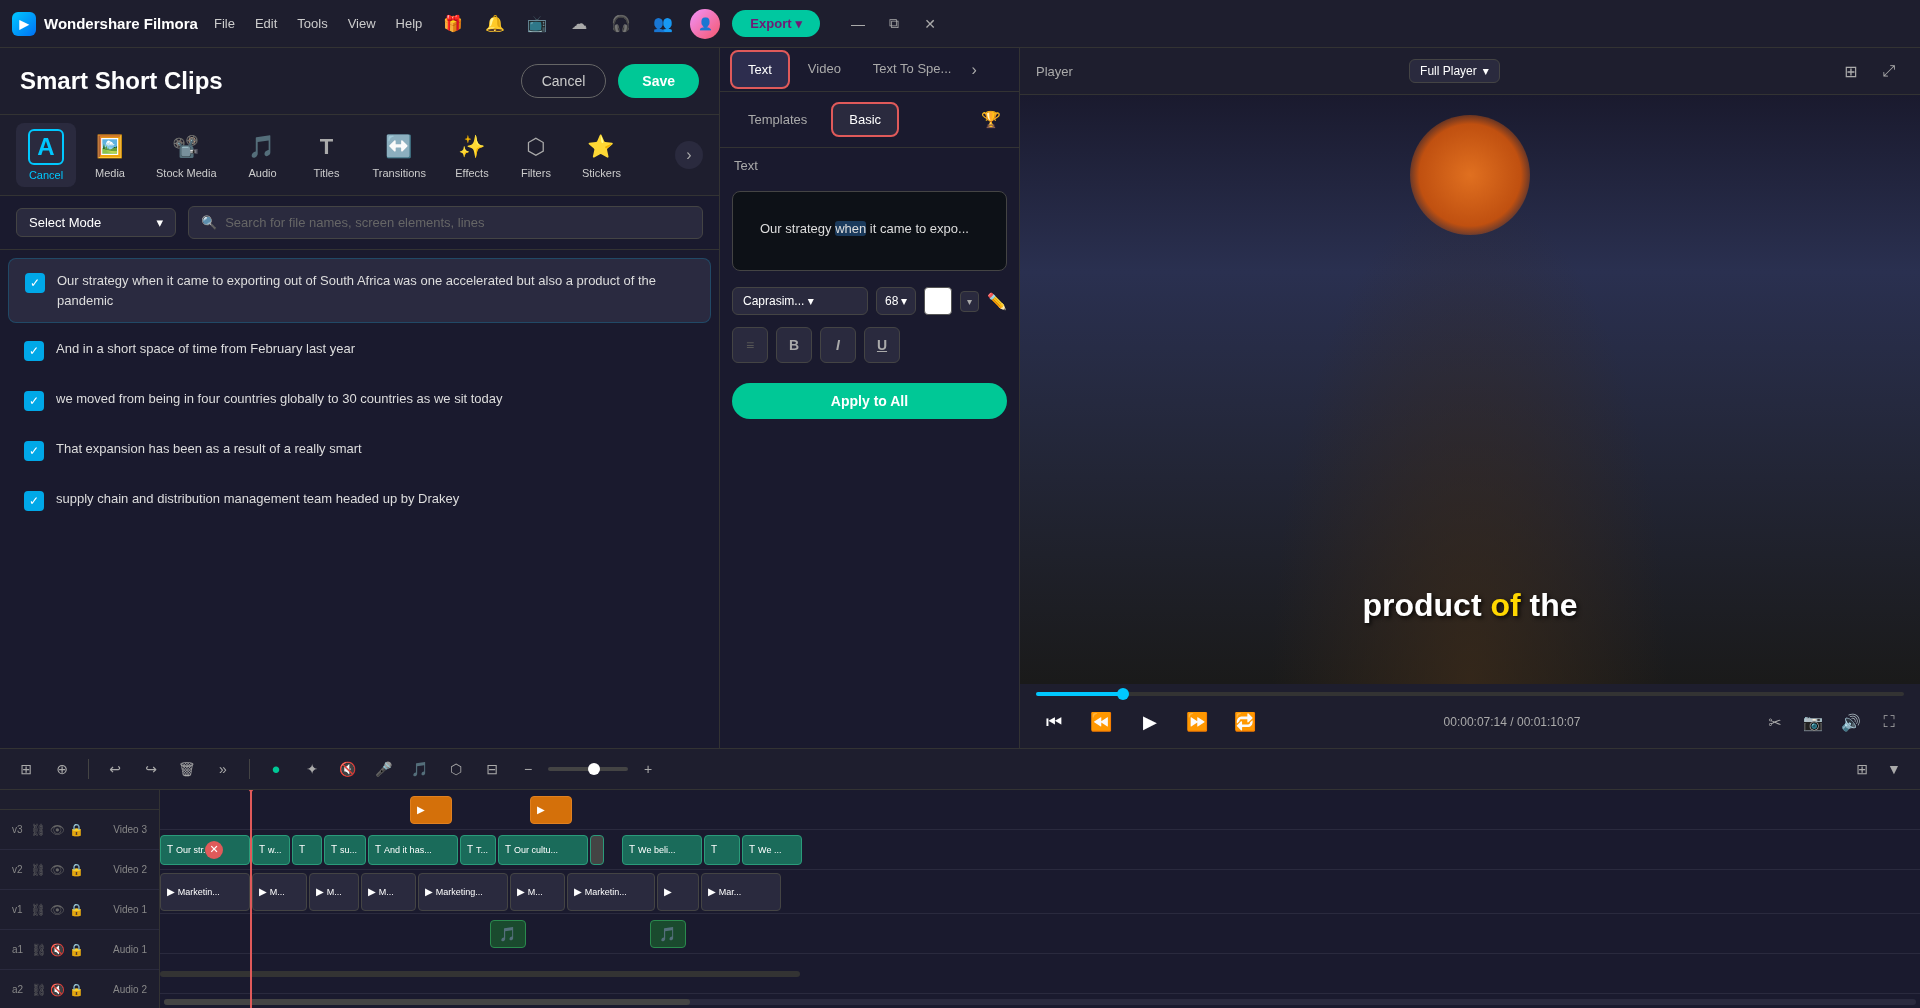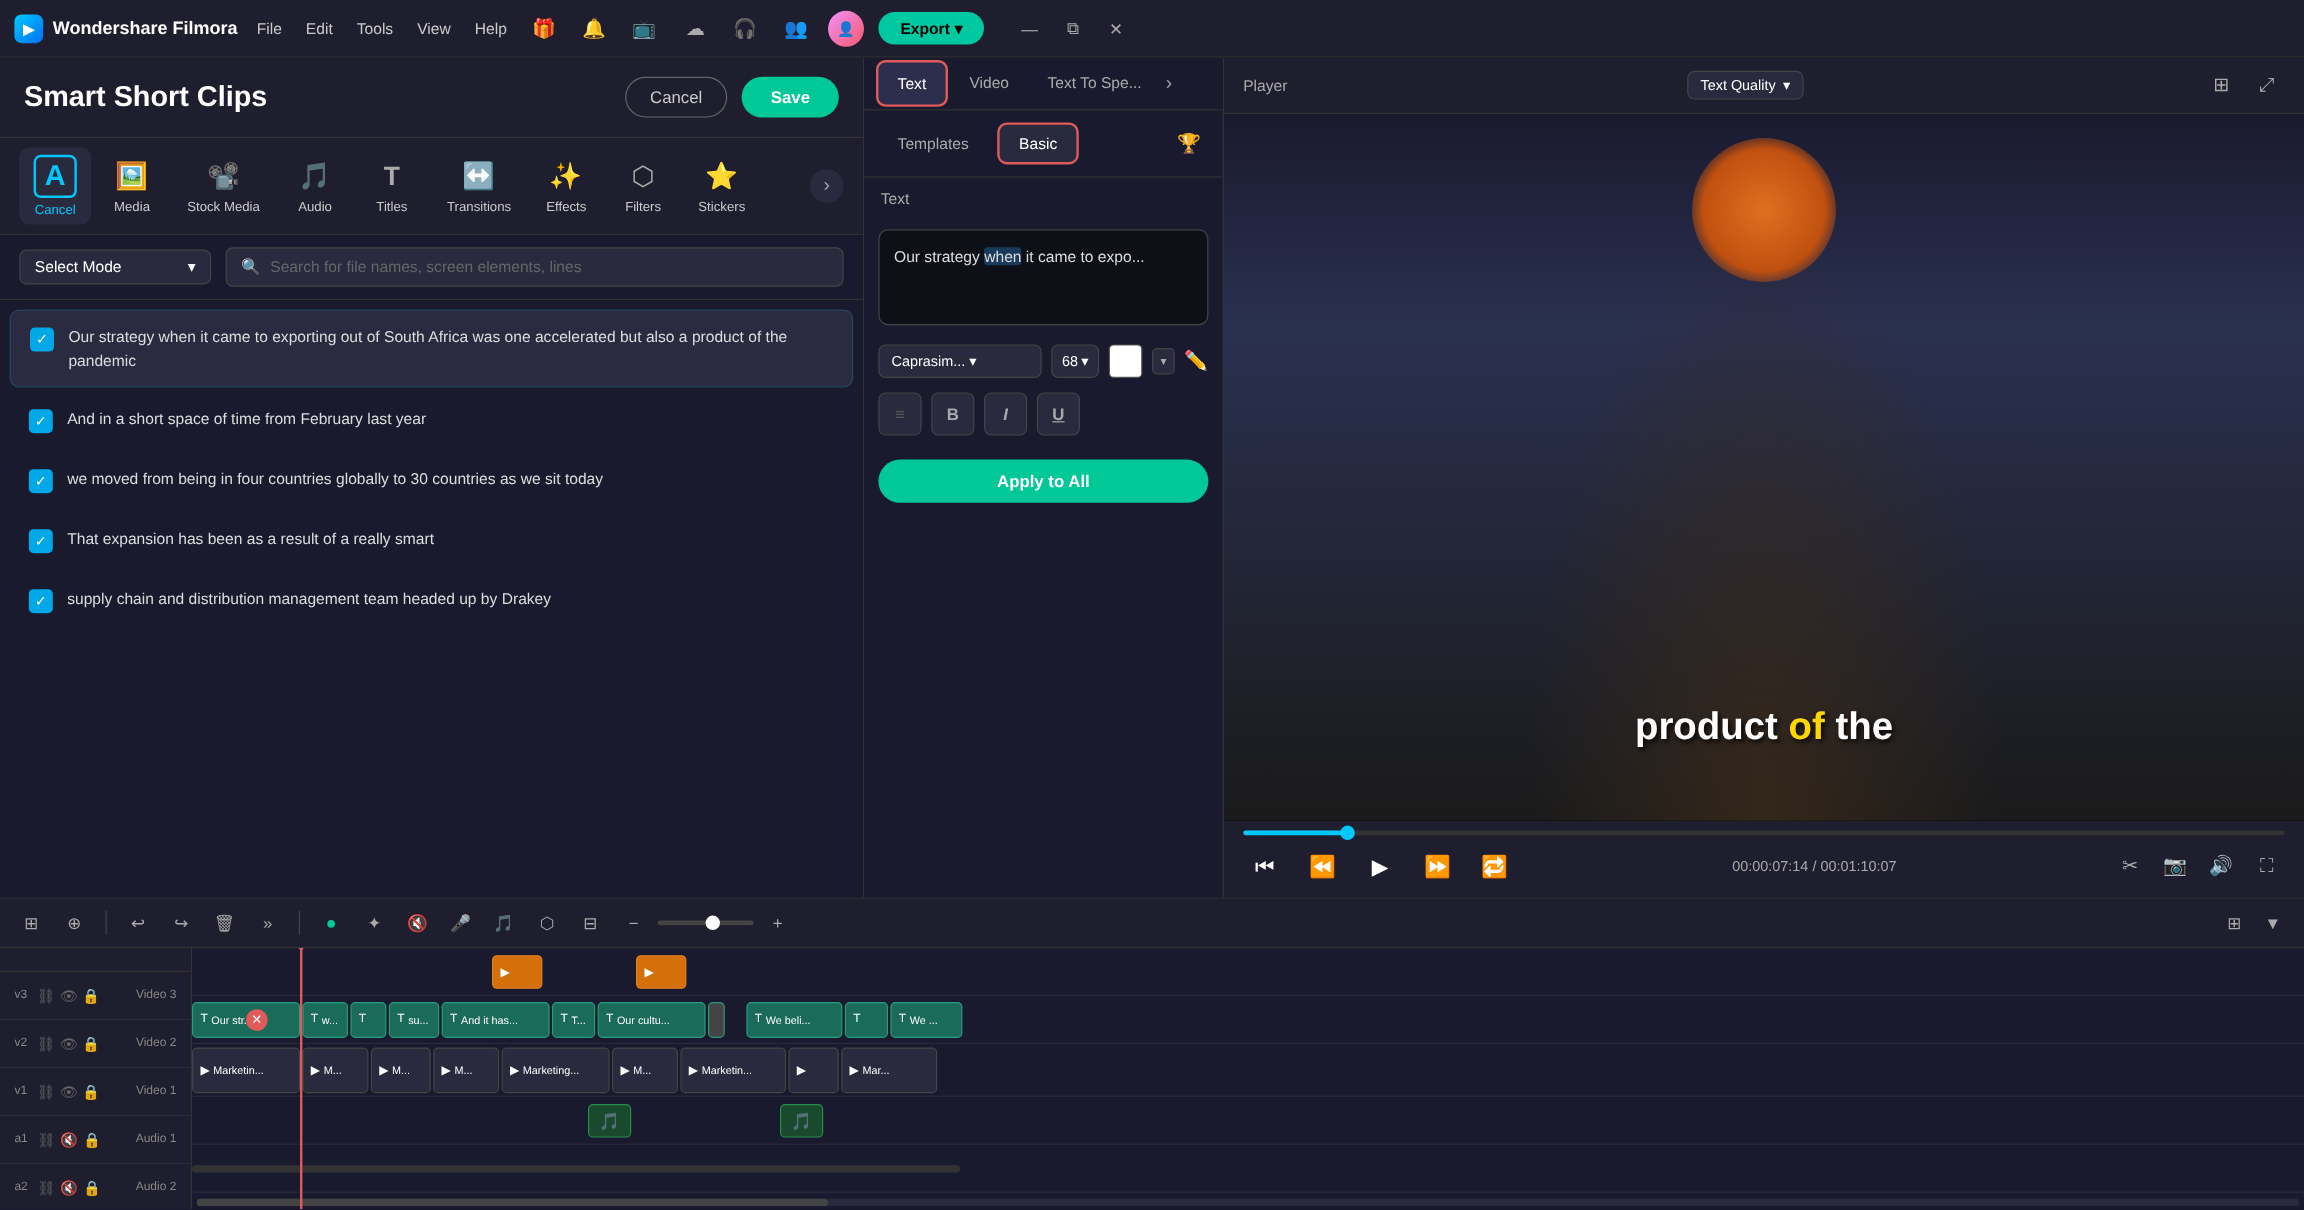--- a/index.html
+++ b/index.html
@@ -8,21 +8,21 @@
     
     .topbar { background: #1e1e2e; display: flex; align-items: center; height: 48px; padding: 0 12px; gap: 16px; border-bottom: 1px solid #333; flex-shrink: 0; }
     .app-logo { display: flex; align-items: center; gap: 8px; color: #fff; font-size: 15px; font-weight: 600; }
     .app-logo-icon { width: 24px; height: 24px; background: linear-gradient(135deg, #00c8ff, #0070f3); border-radius: 6px; display: flex; align-items: center; justify-content: center; font-size: 12px; }
     .menu-items { display: flex; gap: 20px; font-size: 13px; color: #ccc; }
     .menu-items span { cursor: pointer; }
     .topbar-center { flex: 1; text-align: center; color: #888; font-size: 13px; }
     .topbar-right { display: flex; align-items: center; gap: 12px; }
     .icon-btn { width: 30px; height: 30px; display: flex; align-items: center; justify-content: center; color: #aaa; cursor: pointer; border-radius: 4px; font-size: 16px; }
     .avatar { width: 30px; height: 30px; border-radius: 50%; background: linear-gradient(135deg, #f093fb, #f5576c); display: flex; align-items: center; justify-content: center; font-size: 12px; }
-    .export-btn { background: #00c8a0; color: #000000; border: none; border-radius: 20px; padding: 6px 18px; font-size: 13px; font-weight: 600; cursor: pointer; display: flex; align-items: center; gap: 4px; }
+    .export-btn { background: #00c8a0; color: #701a75; border: none; border-radius: 20px; padding: 6px 18px; font-size: 13px; font-weight: 600; cursor: pointer; display: flex; align-items: center; gap: 4px; }
     .win-controls { display: flex; gap: 8px; margin-left: 12px; }
     .win-ctrl { width: 28px; height: 28px; display: flex; align-items: center; justify-content: center; color: #aaa; cursor: pointer; font-size: 14px; }
 
     
     .left-panel { width: 720px; display: flex; flex-direction: column; border-right: 1px solid #333; flex-shrink: 0; }
 
     
     .smart-header { background: #1e1e2e; padding: 16px 20px; display: flex; align-items: center; justify-content: space-between; border-bottom: 1px solid #333; }
     .smart-title { font-size: 24px; font-weight: 700; color: #fff; }
     .header-btns { display: flex; gap: 12px; }
@@ -62,21 +62,21 @@
     
     .sub-tabs { display: flex; align-items: center; gap: 8px; padding: 10px 12px; border-bottom: 1px solid #333; }
     .sub-tab { padding: 8px 16px; border-radius: 8px; font-size: 13px; color: #aaa; cursor: pointer; }
     .sub-tab-highlight { background: #2a2a3e; border: 2px solid #e05a5a; border-radius: 8px; padding: 8px 16px; font-size: 13px; color: #fff; cursor: pointer; }
     .sub-tab-icon { width: 32px; height: 32px; display: flex; align-items: center; justify-content: center; color: #aaa; cursor: pointer; }
 
     
     .section-label { padding: 10px 14px; font-size: 13px; color: #aaa; }
 
     
-    .text-editor-area { margin: 8px 12px; background: #0d1117; border: 1px solid #444; border-radius: 8px; min-height: 80px; padding: 12px; font-size: 13px; color: #ddd; line-height: 1.6; }
+    .text-editor-area { margin: 8px 12px; background: #0d1117; border: 1px solid #444; border-radius: 8px; min-height: 80px; padding: 27px; font-size: 13px; color: #ddd; line-height: 1.6; }
     .text-highlighted { background: #1a3a5c; border-radius: 3px; }
 
     
     .font-controls { padding: 8px 12px; display: flex; align-items: center; gap: 8px; }
     .font-select { background: #2a2a3e; border: 1px solid #444; color: #fff; border-radius: 6px; padding: 6px 10px; font-size: 12px; cursor: pointer; flex: 1; }
     .font-size { background: #2a2a3e; border: 1px solid #444; color: #fff; border-radius: 6px; padding: 6px 8px; font-size: 12px; width: 40px; display: flex; align-items: center; }
     .color-swatch { width: 28px; height: 28px; background: #fff; border-radius: 4px; border: 1px solid #555; cursor: pointer; }
     .color-arrow { background: #2a2a3e; border: 1px solid #444; color: #aaa; border-radius: 4px; padding: 4px 6px; cursor: pointer; font-size: 10px; }
     .eyedropper { color: #aaa; font-size: 16px; cursor: pointer; }
 
@@ -327,21 +327,21 @@
         </div>
     </div>
 
     <button class="apply-btn">Apply to All</button>
   </div>
 
   <div class="right-panel">
     <div class="preview-header">
       <span class="preview-label">Player</span>
       <div class="quality-select">
-        <span>Text Quality</span>
+        <span>Full Player</span>
         <span>▾</span>
       </div>
       <div class="preview-icons">
         <div class="icon-btn">⊞</div>
         <div class="icon-btn">⤢</div>
       </div>
     </div>
 
     <div class="preview-area">
 

